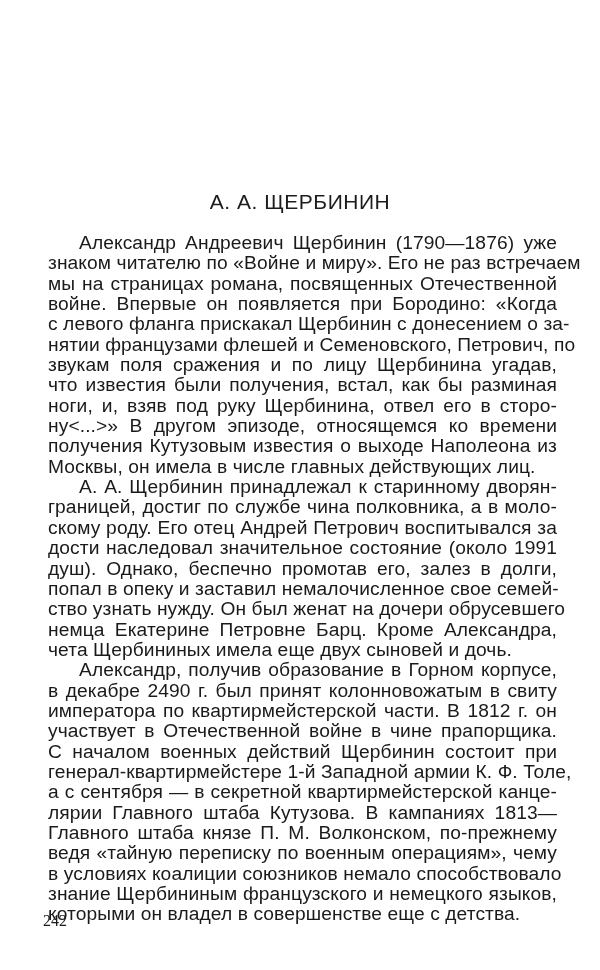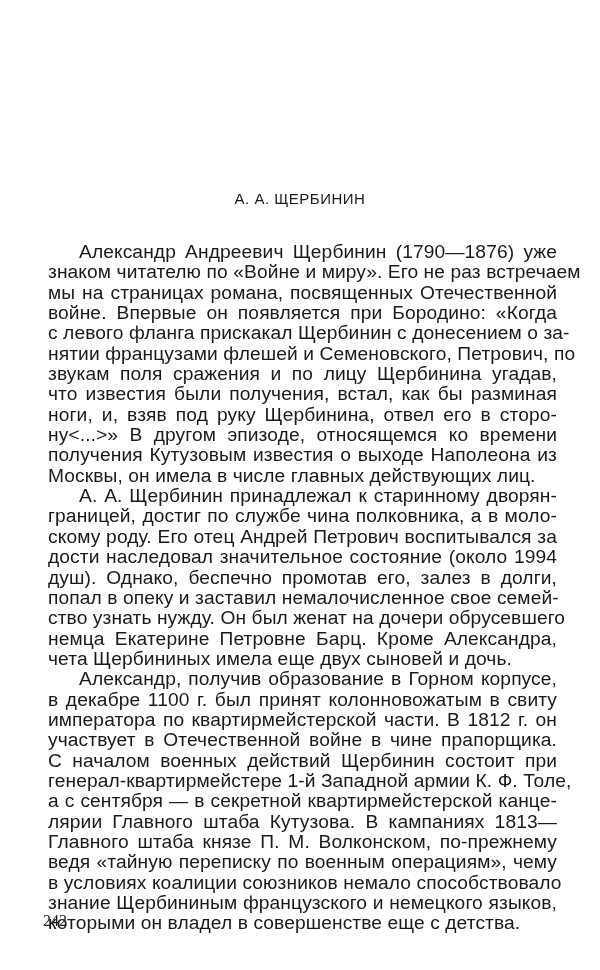--- a/index.html
+++ b/index.html
@@ -1,21 +1,21 @@
 <!DOCTYPE html>
 <html><head>
 <meta charset="utf-8">
 <style>
   html, body { margin: 0; padding: 0; background: #ffffff; }
   body { width: 600px; height: 970px; position: relative; overflow: hidden;
          font-family: "Liberation Serif", "DejaVu Serif", serif; color: #1a1a1a; }
   .title { position: absolute; top: 190px; left: 0; width: 600px; text-align: center;
-           font-family: "Liberation Sans", "DejaVu Sans", sans-serif; font-size: 15px;
+           font-family: "Liberation Sans", "DejaVu Sans", sans-serif; font-size: 21px;
            letter-spacing: 0.5px; color: #1c1c1c; }
-  .body-text { position: absolute; top: 242px; left: 48px; width: 509px; }
+  .body-text { position: absolute; top: 233px; left: 48px; width: 509px; }
   .line { display: block; height: 20.35px; line-height: 20.35px; font-size: 19.2px;
           white-space: nowrap; text-align: justify; text-align-last: justify;
           font-family: "Liberation Sans", "DejaVu Sans", sans-serif; font-stretch: condensed;
           letter-spacing: 0.1px; }
   .line.indent { padding-left: 31px; }
   .line.last { text-align-last: left; }
   .page-num { position: absolute; top: 912px; left: 43px; font-family: "Liberation Serif", serif;
               font-weight: normal; font-size: 16px; color: #1a1a1a; }
 </style>
 </head>
@@ -32,28 +32,28 @@
     <span class="line">нятии французами флешей и Семеновского, Петрович, по</span>
     <span class="line">звукам поля сражения и по лицу Щербинина угадав,</span>
     <span class="line">что известия были получения, встал, как бы разминая</span>
     <span class="line">ноги, и, взяв под руку Щербинина, отвел его в сторо-</span>
     <span class="line">ну&lt;...&gt;» В другом эпизоде, относящемся ко времени</span>
     <span class="line">получения Кутузовым известия о выходе Наполеона из</span>
     <span class="line last">Москвы, он имела в числе главных действующих лиц.</span>
     <span class="line indent">А. А. Щербинин принадлежал к старинному дворян-</span>
     <span class="line">границей, достиг по службе чина полковника, а в моло-</span>
     <span class="line">скому роду. Его отец Андрей Петрович воспитывался за</span>
-    <span class="line">дости наследовал значительное состояние (около 1994</span>
+    <span class="line">дости наследовал значительное состояние (около 1991</span>
     <span class="line">душ). Однако, беспечно промотав его, залез в долги,</span>
     <span class="line">попал в опеку и заставил немалочисленное свое семей-</span>
     <span class="line">ство узнать нужду. Он был женат на дочери обрусевшего</span>
     <span class="line">немца Екатерине Петровне Барц. Кроме Александра,</span>
     <span class="line last">чета Щербининых имела еще двух сыновей и дочь.</span>
     <span class="line indent">Александр, получив образование в Горном корпусе,</span>
-    <span class="line">в декабре 1100 г. был принят колонновожатым в свиту</span>
+    <span class="line">в декабре 2490 г. был принят колонновожатым в свиту</span>
     <span class="line">императора по квартирмейстерской части. В 1812 г. он</span>
     <span class="line">участвует в Отечественной войне в чине прапорщика.</span>
     <span class="line">С началом военных действий Щербинин состоит при</span>
     <span class="line">генерал-квартирмейстере 1-й Западной армии К. Ф. Толе,</span>
     <span class="line">а с сентября — в секретной квартирмейстерской канце-</span>
     <span class="line">лярии Главного штаба Кутузова. В кампаниях 1813—</span>
     <span class="line">Главного штаба князе П. М. Волконском, по-прежнему</span>
     <span class="line">ведя «тайную переписку по военным операциям», чему</span>
     <span class="line">в условиях коалиции союзников немало способствовало</span>
     <span class="line">знание Щербининым французского и немецкого языков,</span>

